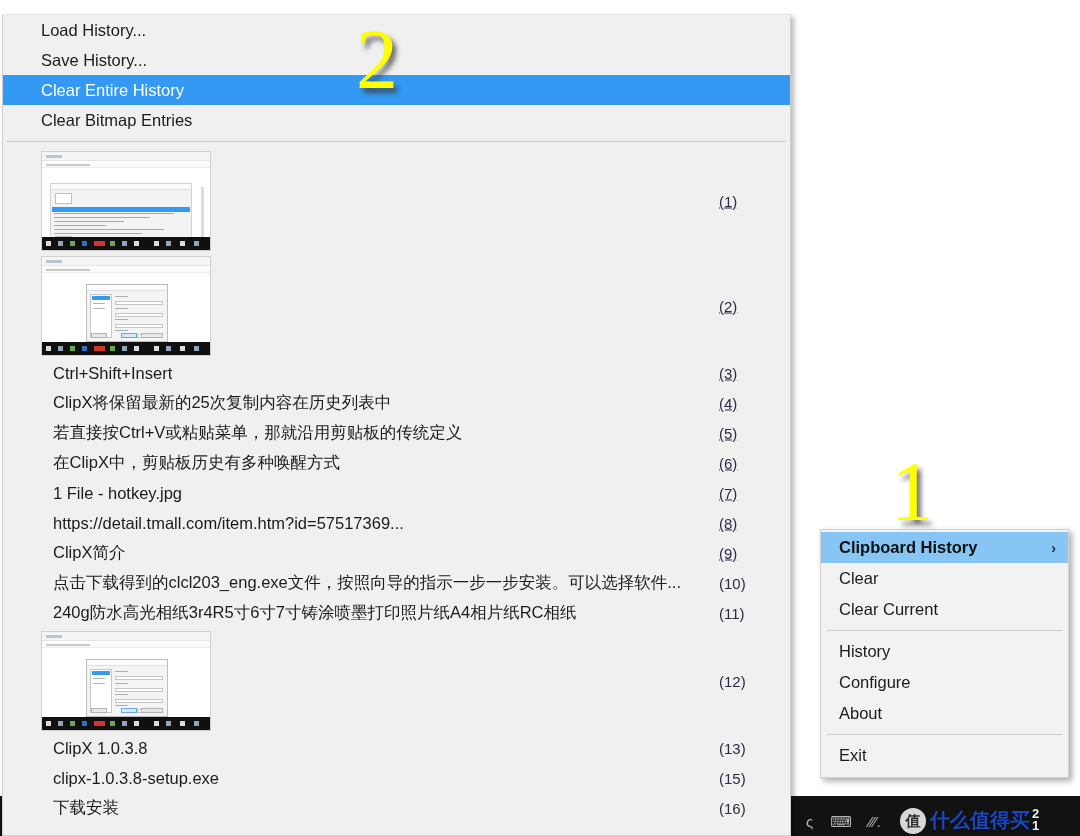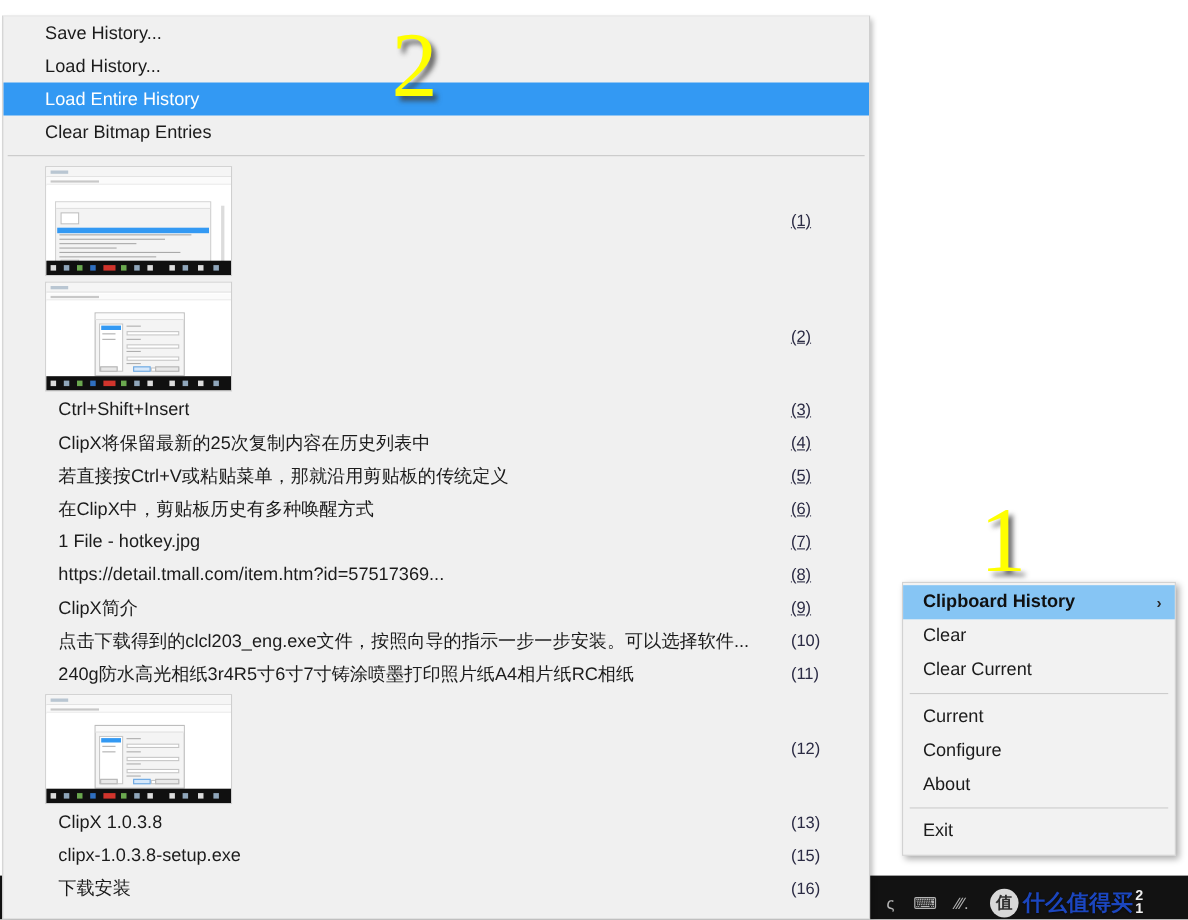--- a/index.html
+++ b/index.html
@@ -287,27 +287,27 @@
       <span class="tb-ico">ς</span>
       <span class="tb-ico">⌨</span>
       <span class="tb-ico">⁄⁄⁄.</span>
     </div>
   </div>
 
   <div id="history-menu">
 
     <div>
       <div class="menu-row">
+        <span class="row-label">Load History...</span>
+      </div>
+      <div class="menu-row">
         <span class="row-label">Save History...</span>
       </div>
-      <div class="menu-row">
-        <span class="row-label">Load History...</span>
-      </div>
       <div class="menu-row selected">
-        <span class="row-label">Load Entire History</span>
+        <span class="row-label">Clear Entire History</span>
       </div>
       <div class="menu-row">
         <span class="row-label">Clear Bitmap Entries</span>
       </div>
     </div>
 
     <div class="menu-sep"></div>
 
     <div id="history-list">
 
@@ -495,21 +495,21 @@
     <div class="tray-row">
       <span>Clear</span>
     </div>
     <div class="tray-row">
       <span>Clear Current</span>
     </div>
 
     <div class="tray-sep"></div>
 
     <div class="tray-row">
-      <span>Current</span>
+      <span>History</span>
     </div>
     <div class="tray-row">
       <span>Configure</span>
     </div>
     <div class="tray-row">
       <span>About</span>
     </div>
 
     <div class="tray-sep"></div>
 

